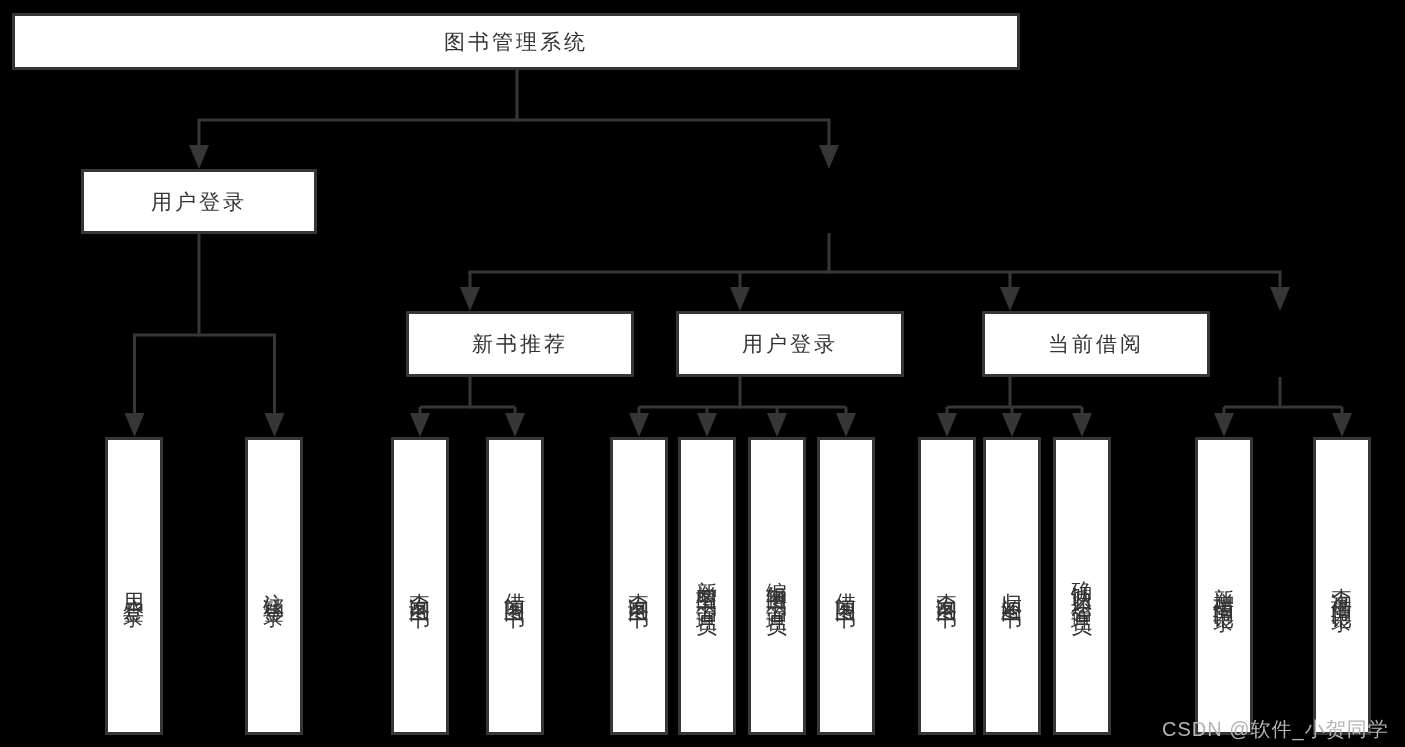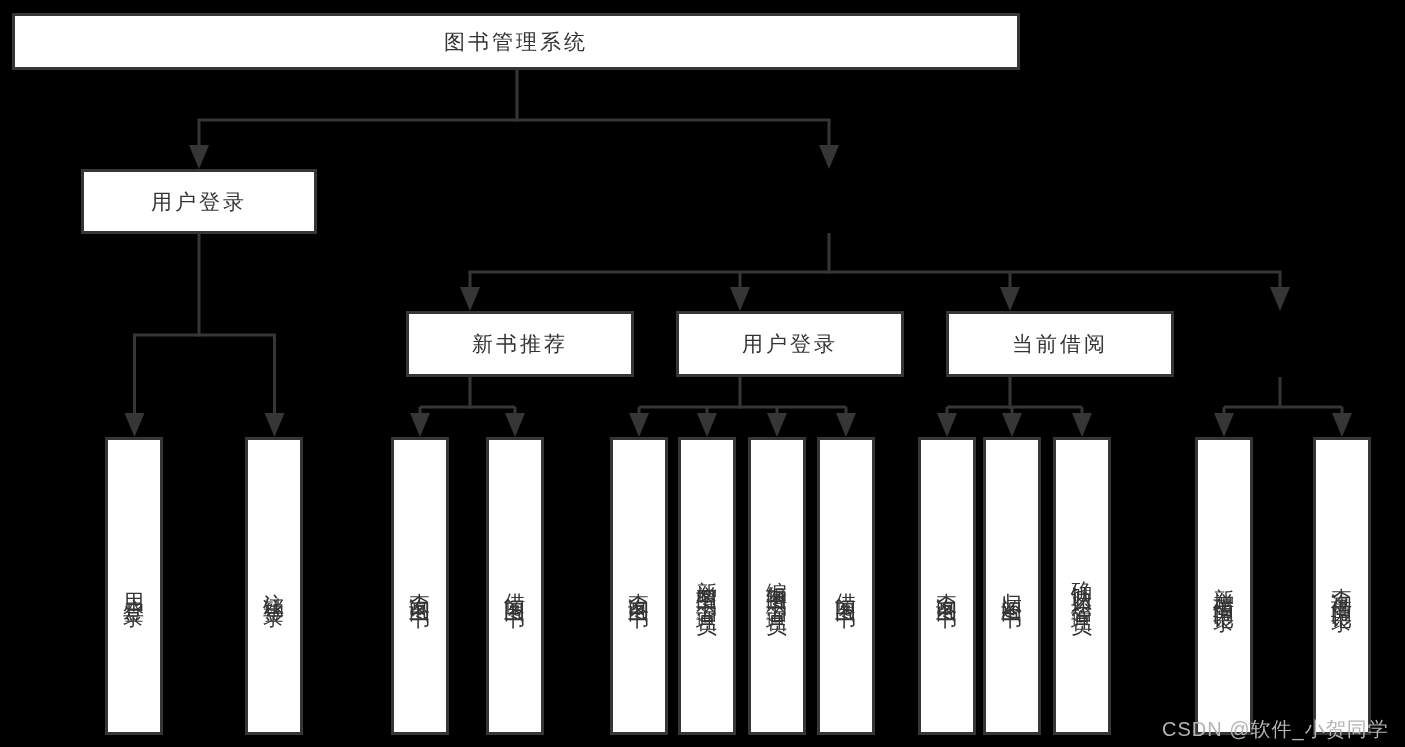--- a/index.html
+++ b/index.html
@@ -43,21 +43,21 @@
     color: #333333;
     line-height: 1;
   }
   
   .root-box  { left: 12px;  top: 13px;  width: 1008px; height: 57px; }
   .l2-user   { left: 81px;  top: 169px; width: 236px;  height: 65px; }
   .l2-book   { left: 711px; top: 169px; width: 236px;  height: 65px; }
   .l3-box    { top: 311px; width: 228px; height: 66px; margin-left: 44px; }
   .l3-rec    { left: 362px; }
   .l3-bor    { left: 632px; }
-  .l3-cur    { left: 902px; }
+  .l3-cur    { left: 938px; }
   .l3-recd   { left: 1172px; }
   
   .lf-user-login  { left: 105px; }
   .lf-logout      { left: 245px; }
   .lf-nb-query    { left: 391px; }
   .lf-nb-borrow   { left: 486px; }
   .lf-bb-query    { left: 610px; }
   .lf-bb-add      { left: 678px; }
   .lf-bb-edit     { left: 748px; }
   .lf-bb-borrow   { left: 817px; }

